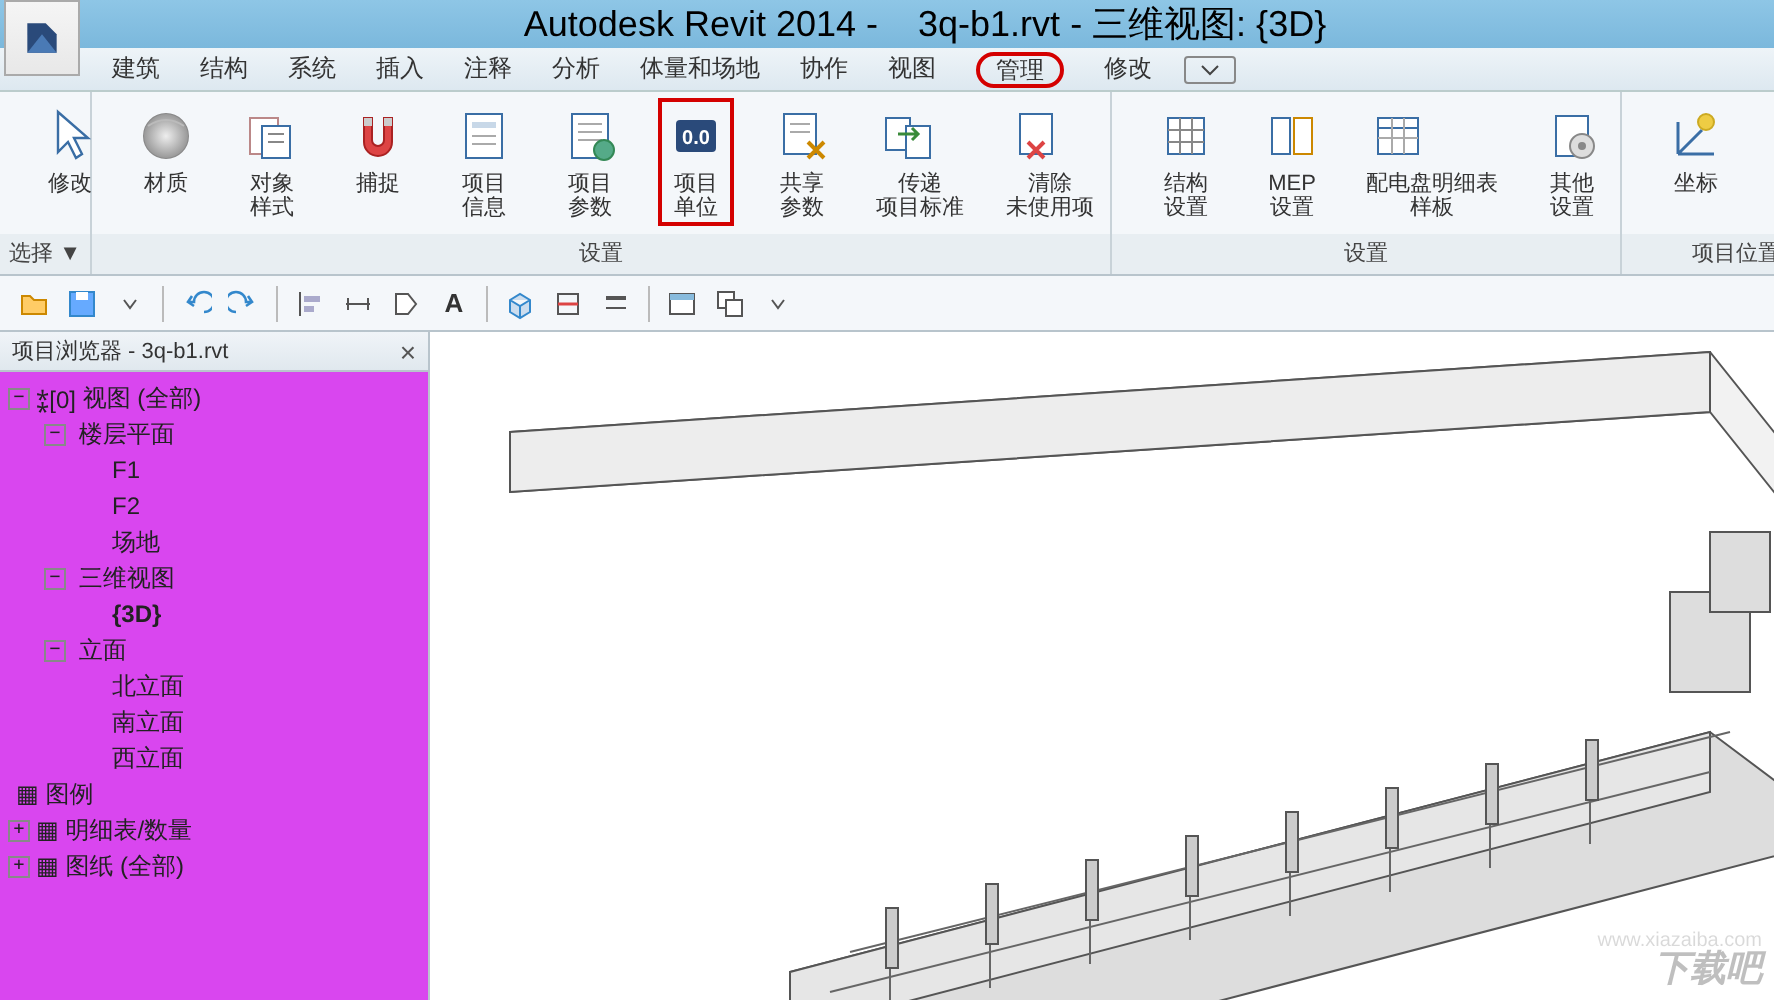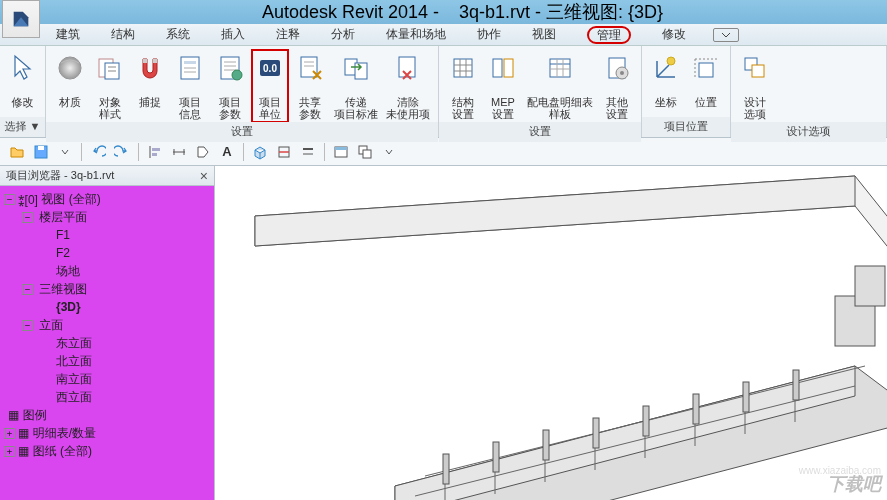--- a/index.html
+++ b/index.html
@@ -5,32 +5,32 @@
 * { margin: 0; padding: 0; box-sizing: border-box; font-family: "Microsoft YaHei", sans-serif; }
 body { width: 887px; height: 500px; background: #fff; overflow: hidden; font-size: 12px; }
 
 
 .titlebar { height: 24px; background: linear-gradient(#8ec6e6,#7bb8dc); display: flex; align-items: center; color: #000; font-size: 18px; }
 .titlebar .logo { width: 38px; height: 38px; background: linear-gradient(#f5f5f5,#e8e8e8); border: 1px solid #aaa; position: relative; top: 7px; left: 2px; display: flex; align-items: center; justify-content: center; z-index: 5; }
 .titlebar .logo svg { width: 22px; height: 22px; }
 .titlebar .title { flex: 1; text-align: center; }
 
 
-.menubar { height: 22px; background: linear-gradient(#eef4f8,#dde8f0); display: flex; align-items: center; padding-left: 46px; gap: 11px; border-bottom: 1px solid #bcc; font-size: 12px; }
+.menubar { height: 22px; background: linear-gradient(#eef4f8,#dde8f0); display: flex; align-items: center; padding-left: 46px; gap: 0; border-bottom: 1px solid #bcc; font-size: 12px; }
 .menubar .item { padding: 2px 10px; color: #333; cursor: pointer; }
 .menubar .item.active { position: relative; }
 .menubar .oval { border: 2px solid #d40000; border-radius: 12px; padding: 0 8px; line-height: 16px; }
 .menubar .dropdown { width: 26px; height: 14px; border: 1px solid #888; border-radius: 2px; display: flex; align-items: center; justify-content: center; margin-left: 6px; }
 
 
 .ribbon { height: 92px; background: #f4f7fa; border-bottom: 1px solid #b8c4cc; display: flex; }
 .rpanel { border-right: 1px solid #c8d2d8; display: flex; flex-direction: column; }
 .rpanel .btns { flex: 1; display: flex; align-items: flex-start; padding: 4px 6px 0; gap: 4px; }
 .rpanel .plabel { text-align: center; font-size: 11px; color: #444; padding: 2px 0 3px; background: #e8eef2; }
-.rbtn { display: flex; flex-direction: column; align-items: center; gap: 12px; padding: 2px 2px; cursor: pointer; min-width: 32px; }
+.rbtn { display: flex; flex-direction: column; gap: 2px; padding: 2px 2px; cursor: pointer; min-width: 32px; margin-left: 13px; }
 .rbtn .ico { width: 32px; height: 32px; display: flex; align-items: center; justify-content: center; }
 .rbtn .lbl { font-size: 11px; color: #333; text-align: center; line-height: 12px; white-space: pre; }
 .rbtn.highlighted { outline: 2px solid #d40000; outline-offset: -1px; }
 .rbtn.small { flex-direction: row; min-width: auto; padding: 1px 4px; }
 .rbtn.small .ico { width: 16px; height: 16px; }
 .sidecol { display: flex; flex-direction: column; gap: 1px; padding-top: 4px; }
 
 
 .qat { height: 28px; background: #f4f7fa; border-bottom: 1px solid #b8c4cc; display: flex; align-items: center; padding: 0 6px; gap: 2px; }
 .qat .tb { width: 22px; height: 22px; display: flex; align-items: center; justify-content: center; cursor: pointer; border: 1px solid transparent; }
@@ -420,24 +420,20 @@
       <div class="tnode">
           <span class="sp" style="width:54px"></span>
           <span>场地</span>
         </div>
       <div class="tnode"><span class="sp" style="width:20px"></span><span class="tw">−</span>&nbsp;<span>三维视图</span></div>
       <div class="tnode bold">
           <span class="sp" style="width:54px"></span>
           <span>{3D}</span>
         </div>
       <div class="tnode"><span class="sp" style="width:20px"></span><span class="tw">−</span>&nbsp;<span>立面</span></div>
-      <div class="tnode">
-          <span class="sp" style="width:54px"></span>
-          <span>东立面</span>
-        </div>
       <div class="tnode">
           <span class="sp" style="width:54px"></span>
           <span>北立面</span>
         </div>
       <div class="tnode">
           <span class="sp" style="width:54px"></span>
           <span>南立面</span>
         </div>
       <div class="tnode">
           <span class="sp" style="width:54px"></span>

